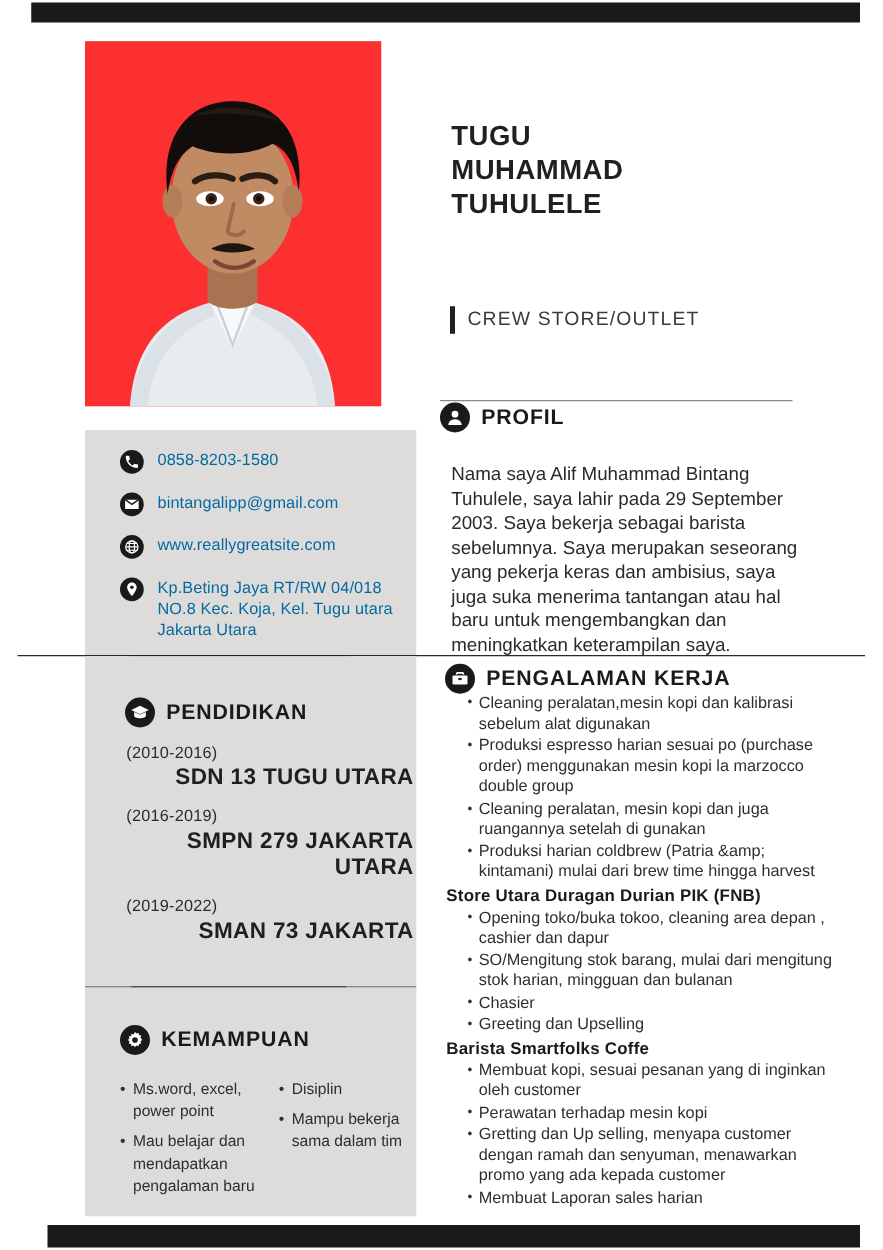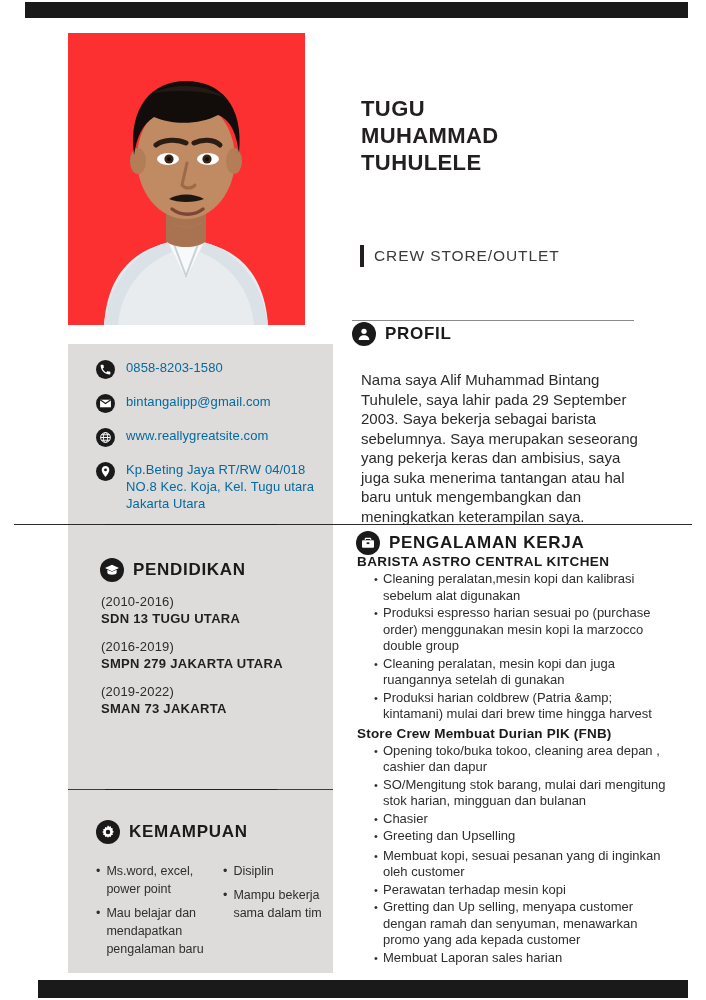--- a/index.html
+++ b/index.html
@@ -196,24 +196,25 @@
     width: 230px;
   }
   .edu-item { margin-bottom: 13px; }
   .edu-years {
     font-size: 13px;
     color: #2b2b2b;
     letter-spacing: 0.2px;
     margin-bottom: 2px;
   }
   .edu-school {
-    font-size: 13px;
+    font-size: 18px;
     font-weight: bold;
     color: #1f1f1f;
     letter-spacing: 0.3px;
+    text-align: right;
   }
 
   
   .skills {
     position: absolute;
     left: 96px;
     top: 862px;
     width: 244px;
     display: flex;
     gap: 10px;
@@ -460,40 +461,40 @@
         <rect x="3" y="8" width="18" height="11" rx="1.5"></rect>
         <rect x="10" y="11" width="4" height="2.6" fill="#1a1a1a"></rect>
       </svg>
   </div>
   <div class="sec-title">PENGALAMAN KERJA</div>
 </div>
 
 <div class="exp">
 
   <div>
-    <div class="job-title caps">BARISTA ASTRO CENTRAL KITCHEN</div>
     <ul class="job-list">
       <li>Cleaning peralatan,mesin kopi dan kalibrasi sebelum alat digunakan</li>
       <li>Produksi espresso harian sesuai po (purchase order) menggunakan mesin kopi la marzocco double group</li>
       <li>Cleaning peralatan, mesin kopi dan juga ruangannya setelah di gunakan</li>
       <li> Produksi harian coldbrew (Patria &amp;amp; kintamani) mulai dari brew time hingga harvest</li>
     </ul>
   </div>
 
   <div>
-    <div class="job-title">Store Crew Membuat Durian PIK (FNB)</div>
+    <div class="job-title">Store Utara Duragan Durian PIK (FNB)</div>
     <ul class="job-list">
       <li>Opening toko/buka tokoo, cleaning area depan , cashier dan dapur</li>
       <li>SO/Mengitung stok barang, mulai dari mengitung stok harian, mingguan dan bulanan</li>
       <li>Chasier</li>
       <li>Greeting dan Upselling</li>
     </ul>
   </div>
 
   <div>
+    <div class="job-title">Barista Smartfolks Coffe</div>
     <ul class="job-list">
       <li>Membuat kopi, sesuai pesanan yang di inginkan oleh customer</li>
       <li>Perawatan terhadap mesin kopi</li>
       <li>Gretting dan Up selling, menyapa customer dengan ramah dan senyuman, menawarkan promo yang ada kepada customer</li>
       <li>Membuat Laporan sales harian</li>
     </ul>
   </div>
 </div>
 
 </body></html>

